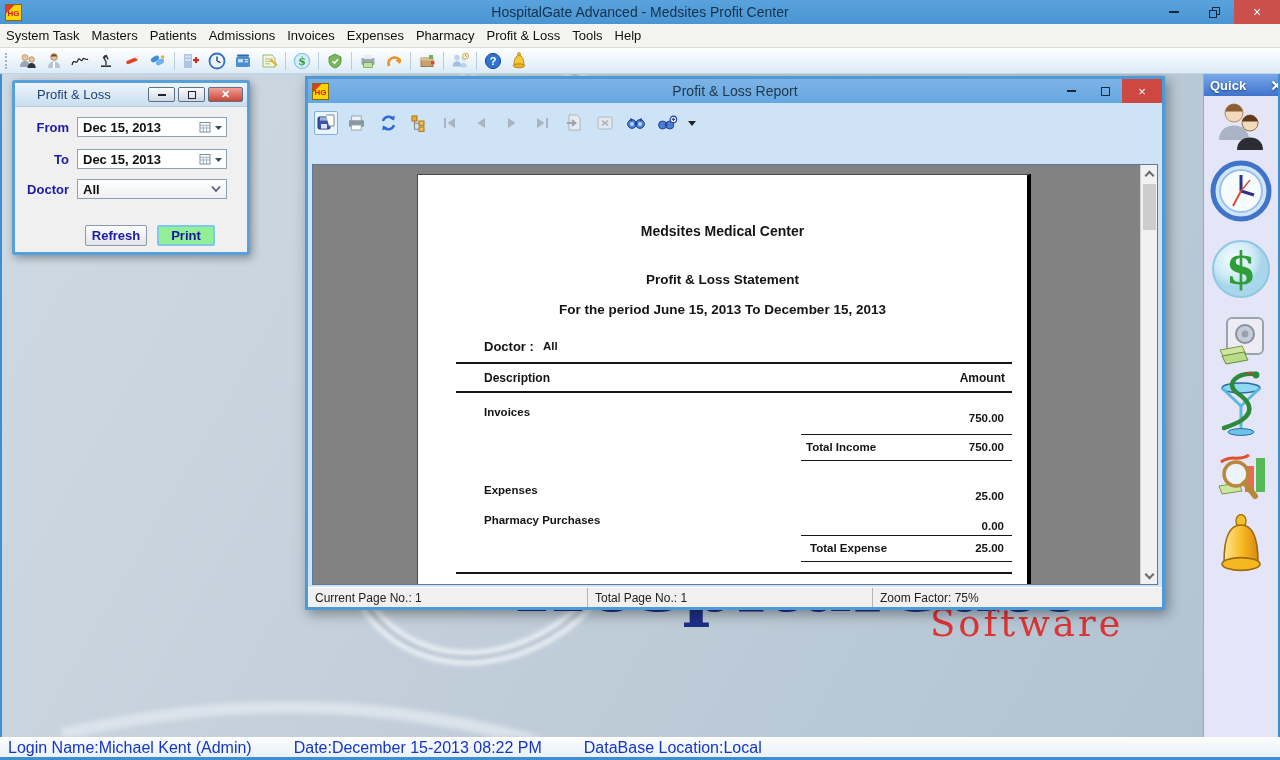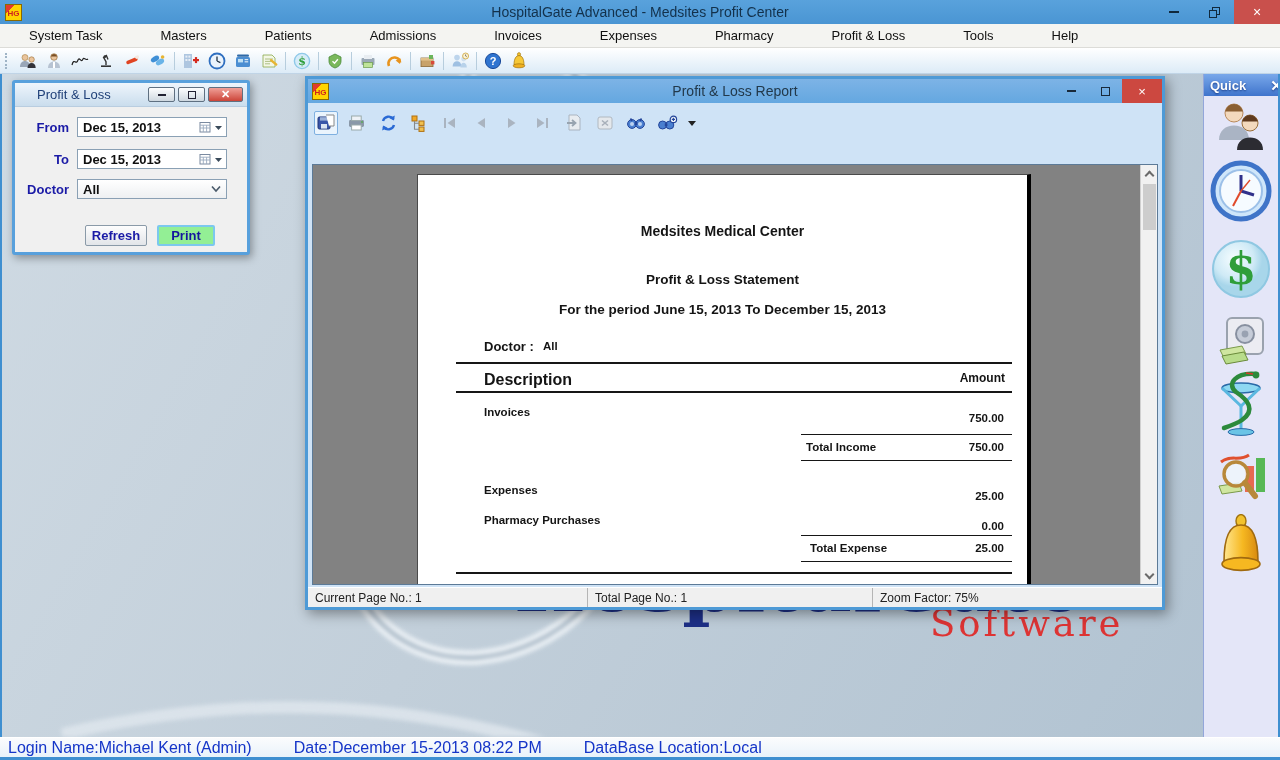--- a/index.html
+++ b/index.html
@@ -16,21 +16,21 @@
   .title-text { position:absolute; left:0; right:0; text-align:center; font-size:14px; color:#13314b; }
   .win-controls { margin-left:auto; display:flex; height:100%; position:relative; z-index:2; }
   .win-btn { width:40px; height:100%; display:flex; align-items:center; justify-content:center; color:#10293d; }
   .win-btn.close { width:46px; background:#c9504c; color:#fff; font-size:14px; }
   .glyph-min { width:10px; height:0; border-top:2px solid currentColor; display:inline-block; }
   .glyph-max { width:9px; height:9px; border:1.5px solid currentColor; display:inline-block; }
 
   
   .menubar { position:absolute; left:0; top:24px; right:0; height:24px; background:#f4f4f1;
     border-bottom:1px solid #dcdcd8; display:flex; align-items:center; font-size:13px; color:#101010; }
-  .menu-item { padding:0 29px; height:100%; display:flex; align-items:center; cursor:default; }
+  .menu-item { padding:0 6px; height:100%; display:flex; align-items:center; cursor:default; }
 
   
   .maintoolbar { position:absolute; left:0; top:48px; right:0; height:26px;
     background:linear-gradient(#ffffff,#dcebf7); border-bottom:1px solid #c0d4e6;
     display:flex; align-items:center; padding-left:3px; }
   .grip { width:6px; height:16px; border-left:2px dotted #9fb4c6; margin:0 4px 0 2px; }
   .ticon { width:26px; height:22px; display:flex; align-items:center; justify-content:center; }
   .tsep { width:1px; height:18px; background:#b7cddd; margin:0 3px; }
 
   
@@ -557,21 +557,21 @@
       </div>
 
       <div class="r-viewport">
         <div class="page">
           <div class="pg-c" style="top:48px;font-size:14px">Medsites Medical Center</div>
           <div class="pg-c" style="top:97px;font-size:13.5px">Profit &amp; Loss Statement</div>
           <div class="pg-c" style="top:127px;font-size:13.5px">For the period June 15, 2013 To December 15, 2013</div>
           <span class="lbl" style="top:164px;font-size:13px">Doctor :</span>
           <span class="lbl" style="left:125px;top:165px">All</span>
           <div class="rule" style="top:187px;left:38px;width:556px"></div>
-          <span class="lbl" style="top:196px;font-size:16px">Description</span>
+          <span class="lbl" style="top:196px;font-size:12px">Description</span>
           <span class="amt" style="top:196px;right:22px;font-size:12px">Amount</span>
           <div class="rule" style="top:216px;left:38px;width:556px"></div>
           <span class="lbl" style="top:231px">Invoices</span>
           <span class="amt" style="top:237px">750.00</span>
           <div class="rule" style="top:259px;left:383px;width:211px;border-top-width:1.5px"></div>
           <span class="tlbl" style="left:388px;top:266px">Total Income</span>
           <span class="amt" style="top:266px">750.00</span>
           <div class="rule" style="top:285px;left:383px;width:211px;border-top-width:1.5px"></div>
           <span class="lbl" style="top:309px">Expenses</span>
           <span class="amt" style="top:315px">25.00</span>

